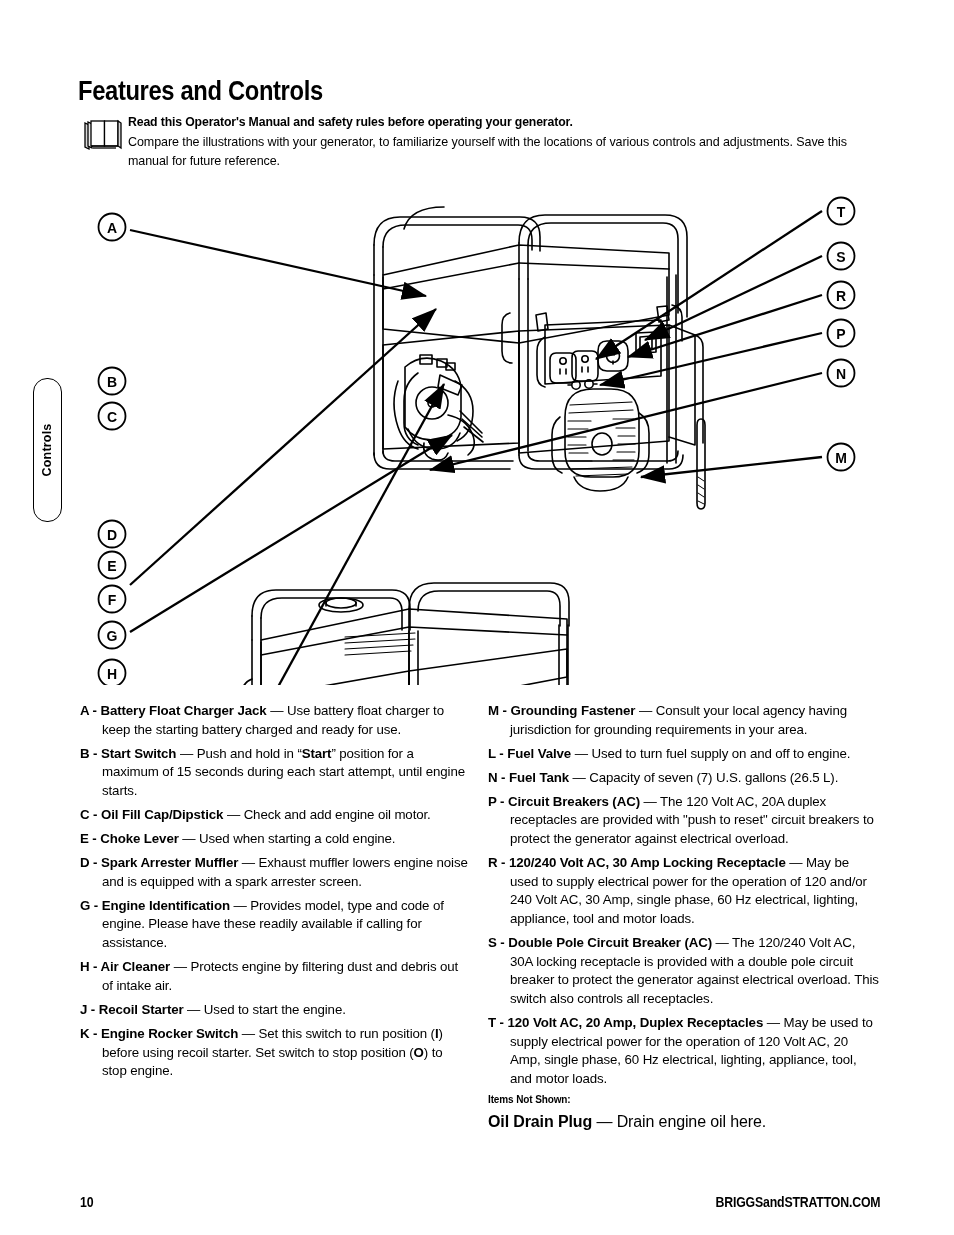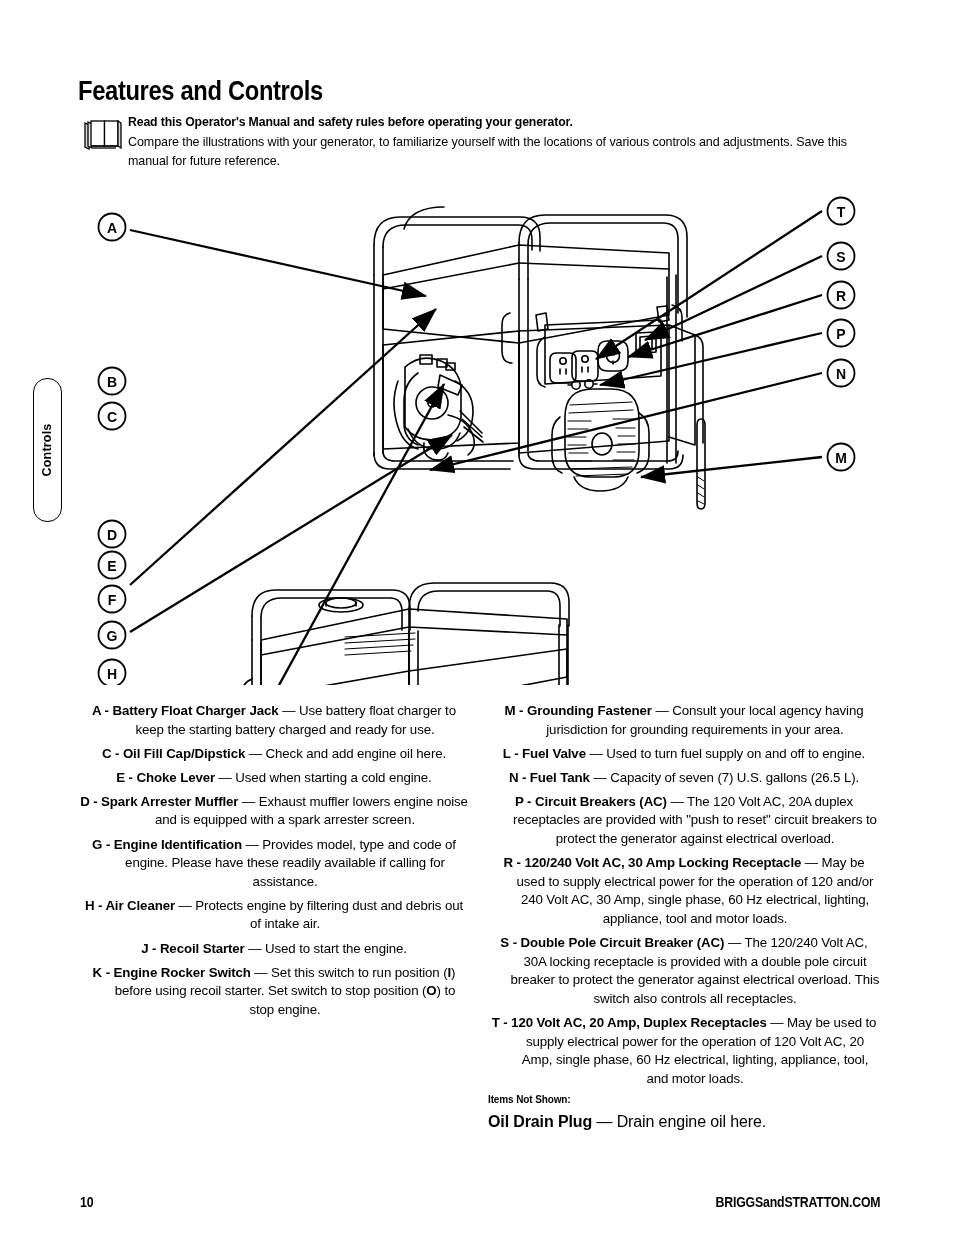--- a/index.html
+++ b/index.html
@@ -119,21 +119,20 @@
     top: 702px;
     width: 392px;
   }
   .legend-item {
     font-size: 13.3px;
     line-height: 18.6px;
     letter-spacing: -0.12px;
     margin-bottom: 5.5px;
     padding-left: 22px;
     text-indent: -22px;
-    text-align: center;
   }
   .legend-item b { font-weight: bold; }
   .legend-item .ltr { font-weight: bold; }
 
   .not-shown-head {
     font-size: 10px;
     font-weight: bold;
     letter-spacing: -0.12px;
     margin-bottom: 8px;
   }
@@ -482,21 +481,24 @@
         </g>
   </g>
 </svg>
 </div>
 
 <div id="legend-left">
   <div class="legend-item">
     <span class="ltr">A</span><span class="ltr"> - </span><b>Battery Float Charger Jack</b><span> — Use battery float charger to keep the starting battery charged and ready for use.</span>
   </div>
   <div class="legend-item">
-    <span class="ltr">C</span><span class="ltr"> - </span><b>Oil Fill Cap/Dipstick</b><span> — Check and add engine oil here.</span>
+    <span class="ltr">B</span><span class="ltr"> - </span><b>Start Switch</b><span> — Push and hold in “</span><b>Start</b><span>” position for a maximum of 15 seconds during each start attempt, until engine starts.</span>
+  </div>
+  <div class="legend-item">
+    <span class="ltr">C</span><span class="ltr"> - </span><b>Oil Fill Cap/Dipstick</b><span> — Check and add engine oil motor.</span>
   </div>
   <div class="legend-item">
     <span class="ltr">E</span><span class="ltr"> - </span><b>Choke Lever</b><span> — Used when starting a cold engine.</span>
   </div>
   <div class="legend-item">
     <span class="ltr">D</span><span class="ltr"> - </span><b>Spark Arrester Muffler</b><span> — Exhaust muffler lowers engine noise and is equipped with a spark arrester screen.</span>
   </div>
   <div class="legend-item">
     <span class="ltr">G</span><span class="ltr"> - </span><b>Engine Identification</b><span> — Provides model, type and code of engine. Please have these readily available if calling for assistance.</span>
   </div>

